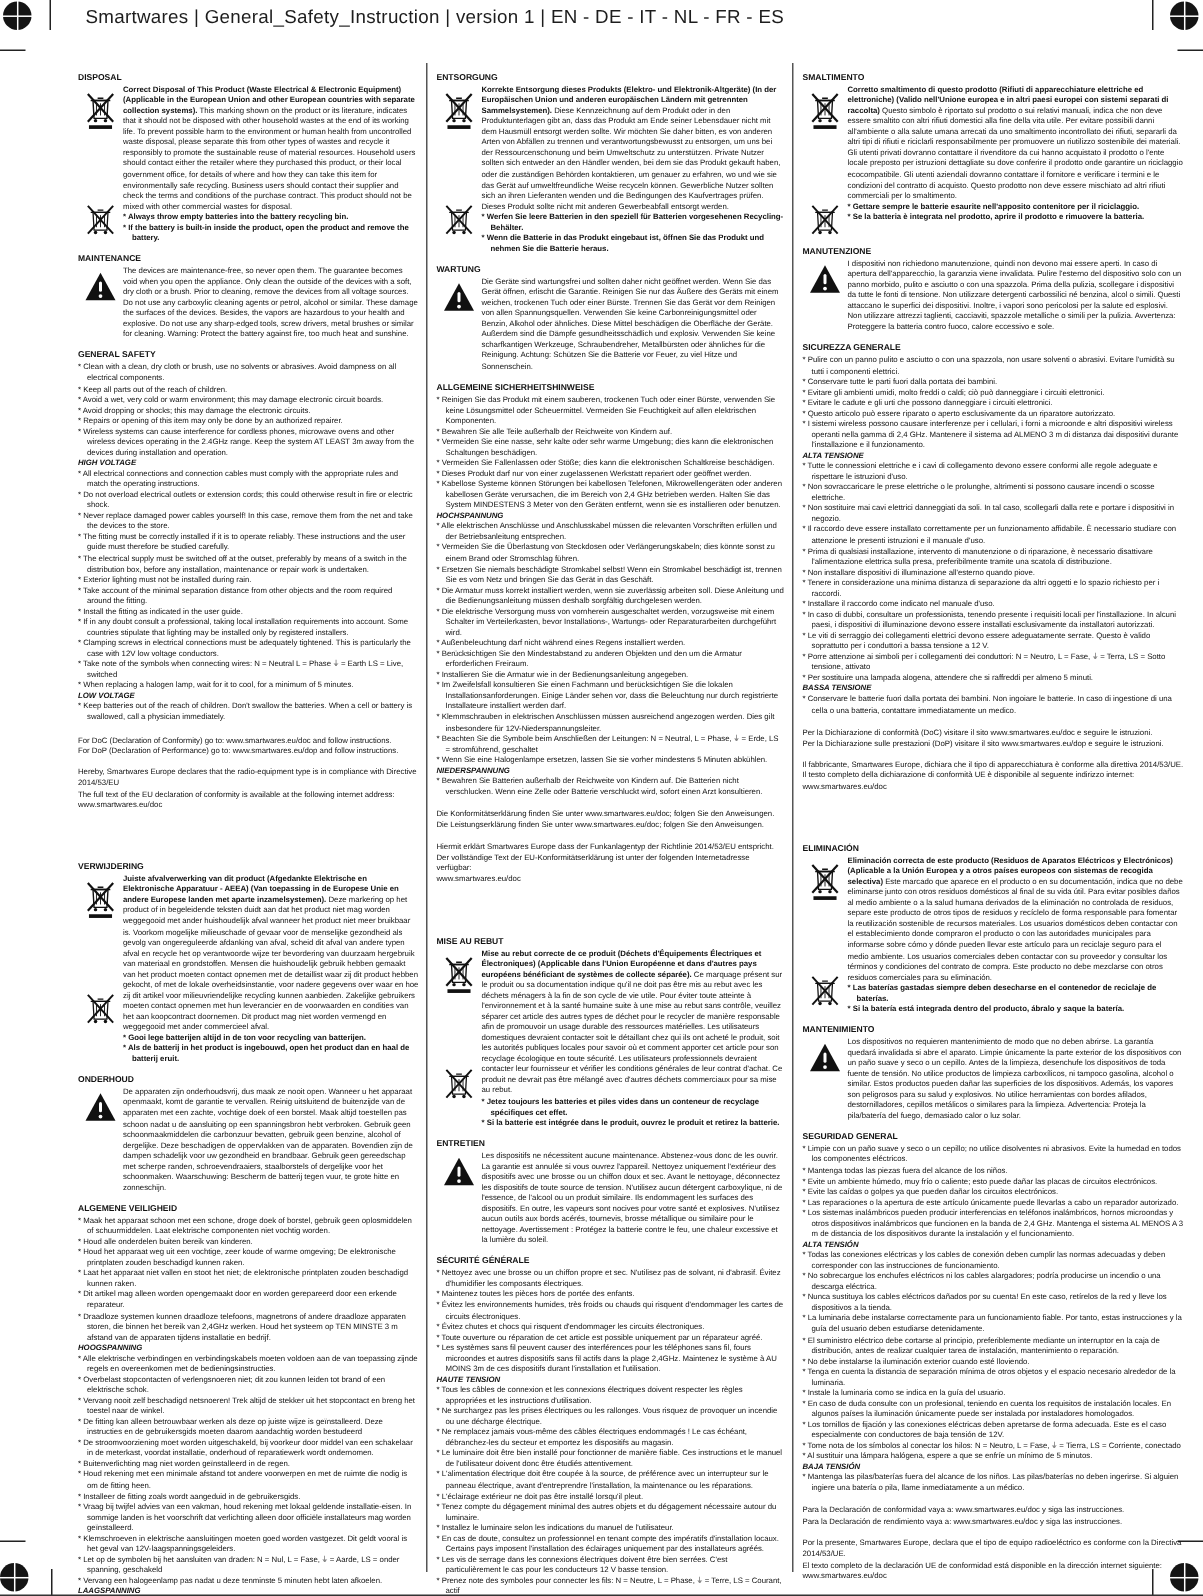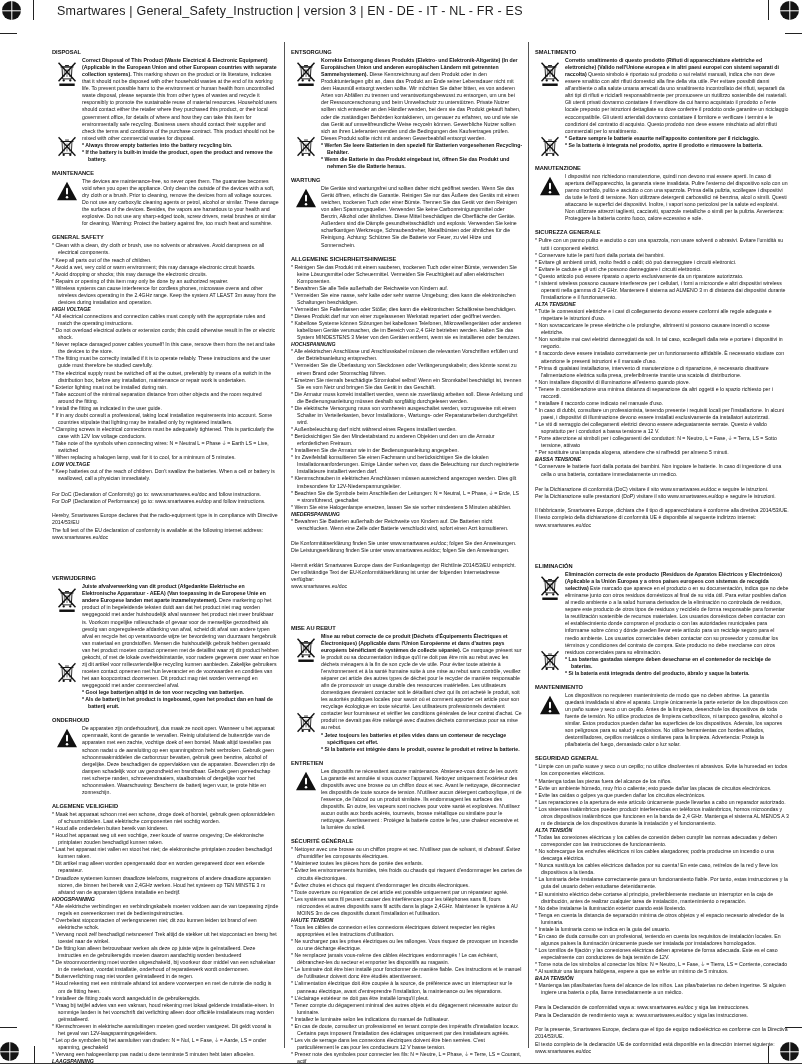--- a/index.html
+++ b/index.html
@@ -52,21 +52,21 @@
   <div class="cm tlv"></div>
   <div class="cm tlh"></div>
   <div class="cm blv"></div>
   <div class="cm blh"></div>
   <div class="cm trv"></div>
   <div class="cm trh"></div>
   <div class="cm brv"></div>
   <div class="cm brh"></div>
 
   <div class="header">
-    <span>Smartwares | General_Safety_Instruction | version 3 | EN - DE - IT - NL - FR - ES</span>
+    <span>Smartwares | General_Safety_Instruction | version 1 | EN - DE - IT - NL - FR - ES</span>
   </div>
 
   <div class="content">
     <div class="col c0">
         <div class="block">
           <div class="h">DISPOSAL</div>
           <div class="row">
             <div class="icons">
               <span class="icon"><svg viewBox="0 0 26 34" width="20" height="27">
                   <g fill="none" stroke="#111" stroke-width="1.2">

